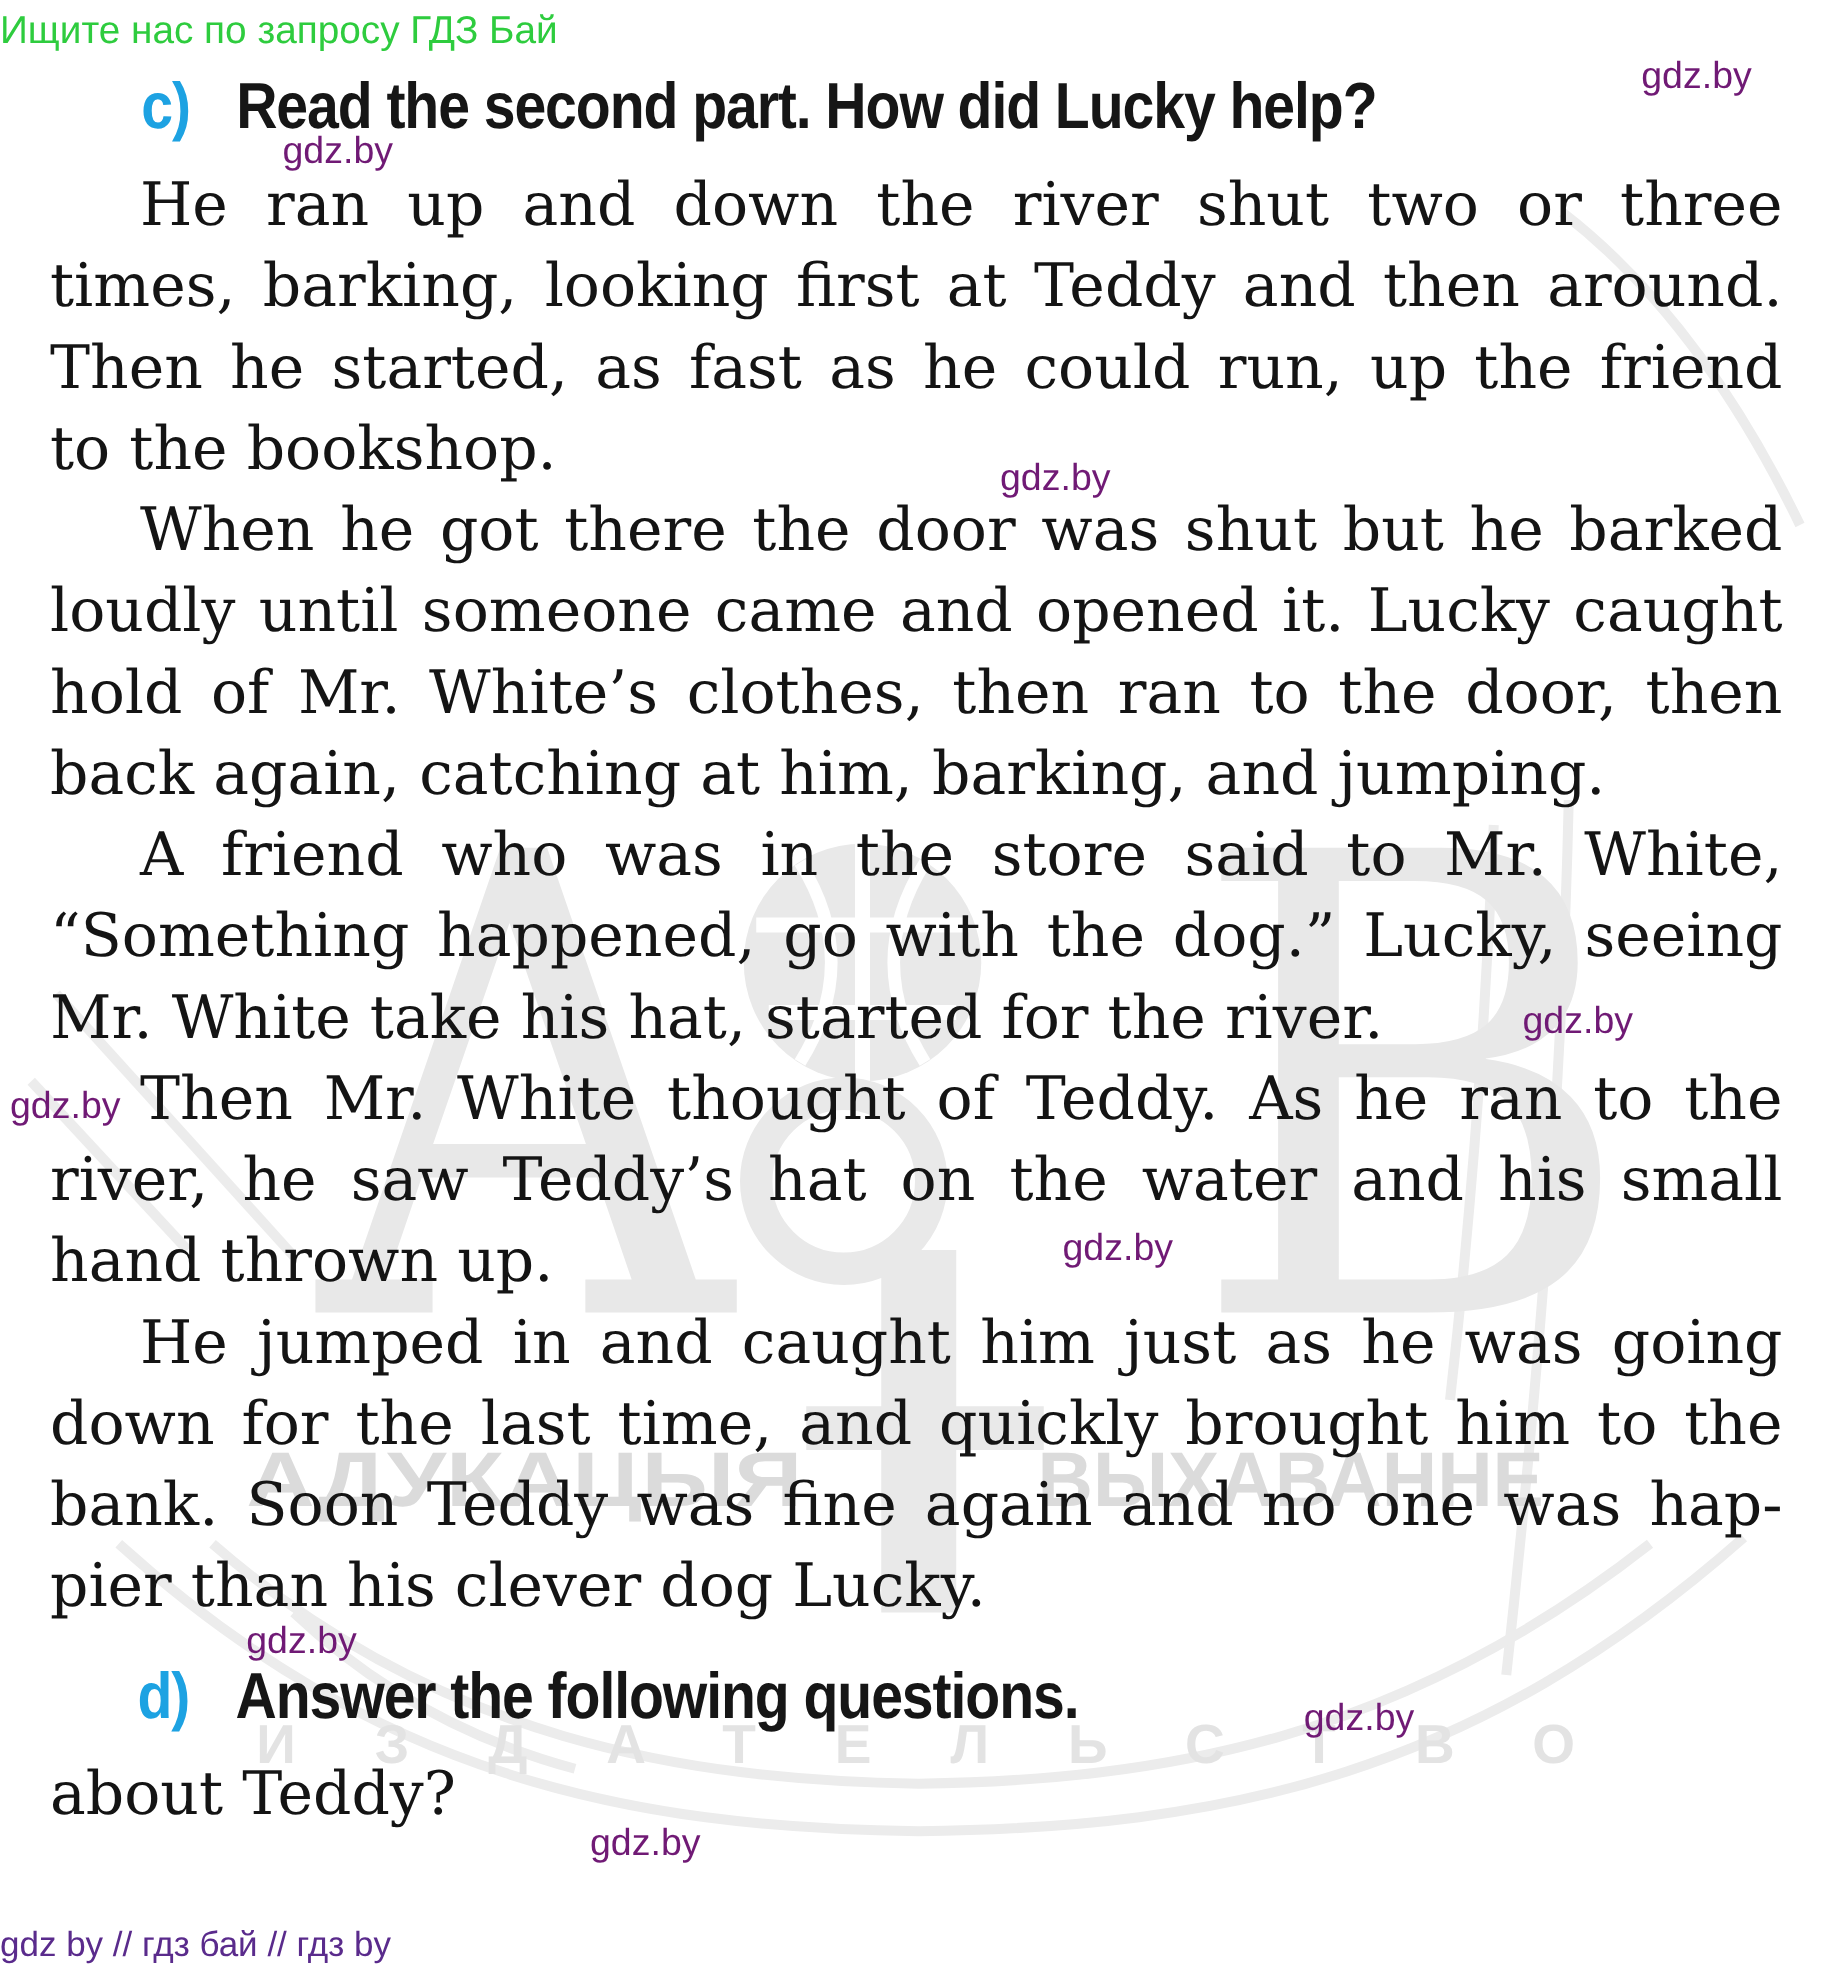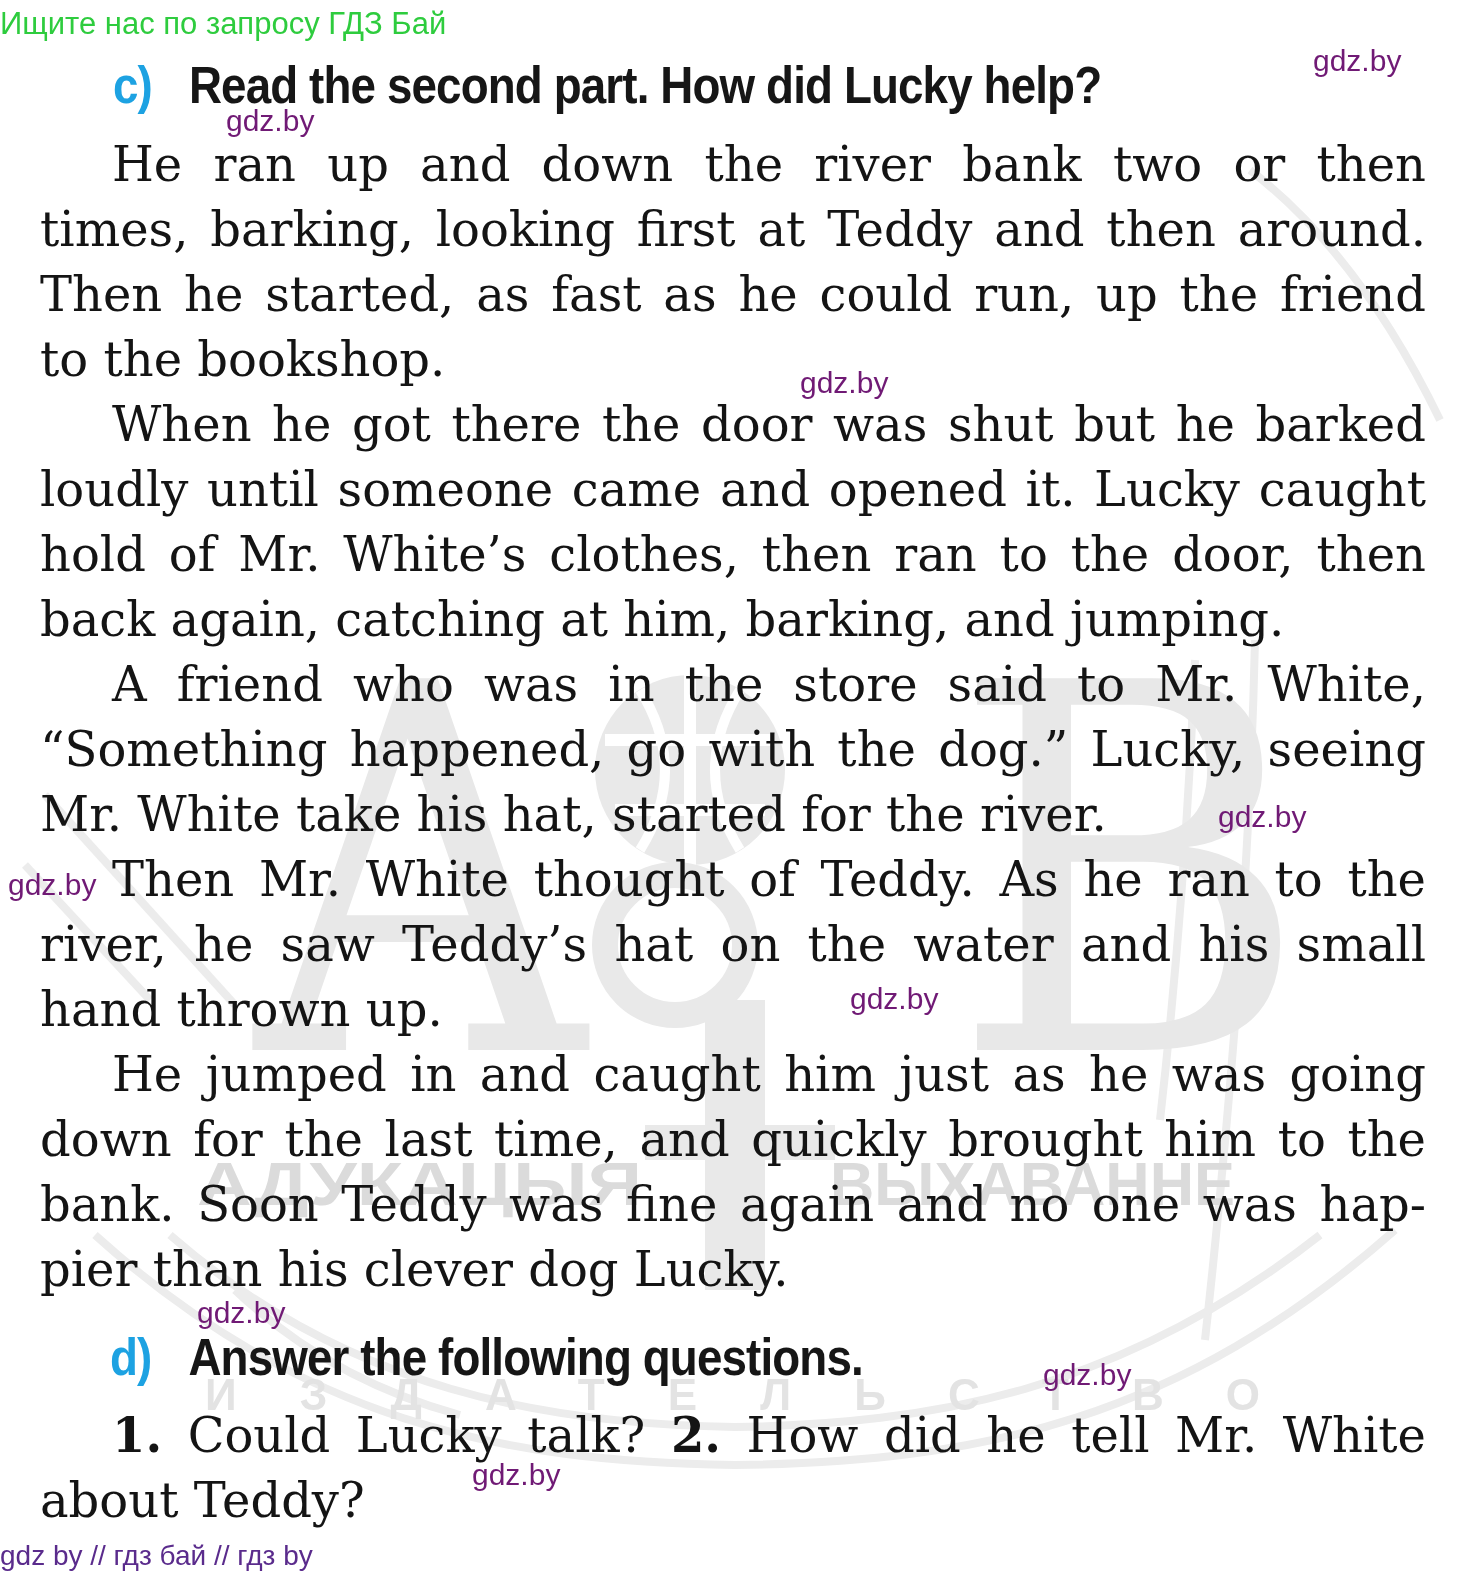--- a/index.html
+++ b/index.html
@@ -82,21 +82,21 @@
         <div class="gdz-stamp" style="left: 1043px; top: 1358px;">gdz.by</div>
         <div class="gdz-stamp" style="left: 472px; top: 1458px;">gdz.by</div>
       </div>
 
     <div class="heading heading-c">
       <span class="task-letter">c)</span>
       <span class="heading-text">Read the second part. How did Lucky help?</span>
     </div>
 
     <div class="story" id="story">
-        <div class="tline first">He ran up and down the river bank two or then</div>
+        <div class="tline first">He ran up and down the river shut two or three</div>
         <div class="tline">times, barking, looking first at Teddy and then around.</div>
         <div class="tline">Then he started, as fast as he could run, up the friend</div>
         <div class="tline last">to the bookshop.</div>
         <div class="tline first">When he got there the door was shut but he barked</div>
         <div class="tline">loudly until someone came and opened it. Lucky caught</div>
         <div class="tline">hold of Mr. White’s clothes, then ran to the door, then</div>
         <div class="tline last">back again, catching at him, barking, and jumping.</div>
         <div class="tline first">A friend who was in the store said to Mr. White,</div>
         <div class="tline">“Something happened, go with the dog.” Lucky, seeing</div>
         <div class="tline last">Mr. White take his hat, started for the river.</div>
@@ -108,19 +108,18 @@
         <div class="tline">bank. Soon Teddy was fine again and no one was hap-</div>
         <div class="tline last">pier than his clever dog Lucky.</div>
       </div>
 
     <div class="heading heading-d">
       <span class="task-letter">d)</span>
       <span class="heading-text">Answer the following questions.</span>
     </div>
 
     <div class="questions" id="questions">
-        <div class="tline first"><b>1.</b> Could Lucky talk? <b>2.</b> How did he tell Mr. White</div>
         <div class="tline last">about Teddy?</div>
       </div>
 
     <div class="bottom-banner">gdz by  //  гдз бай  //  гдз by</div>
   </div>
 </div>
 
 </body></html>

